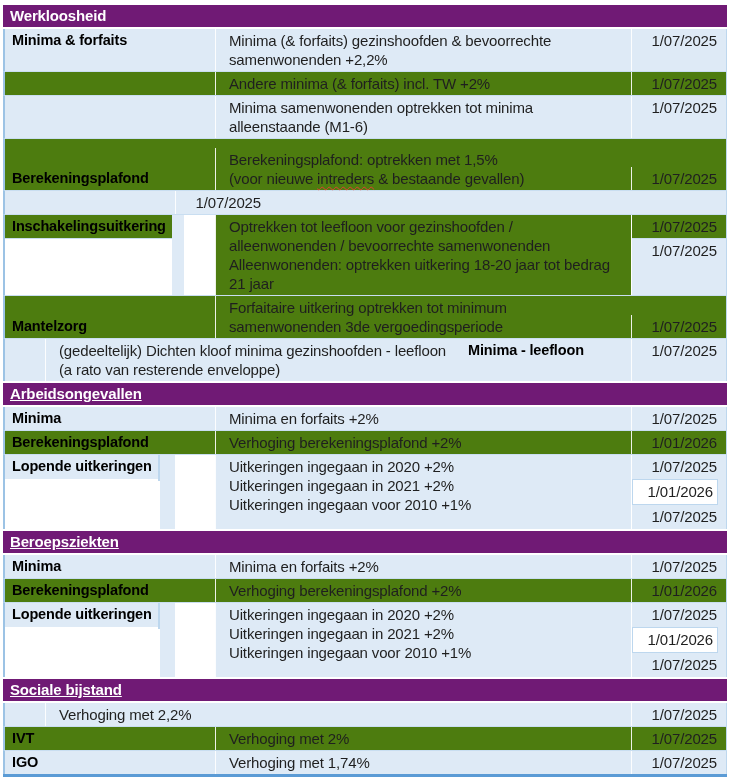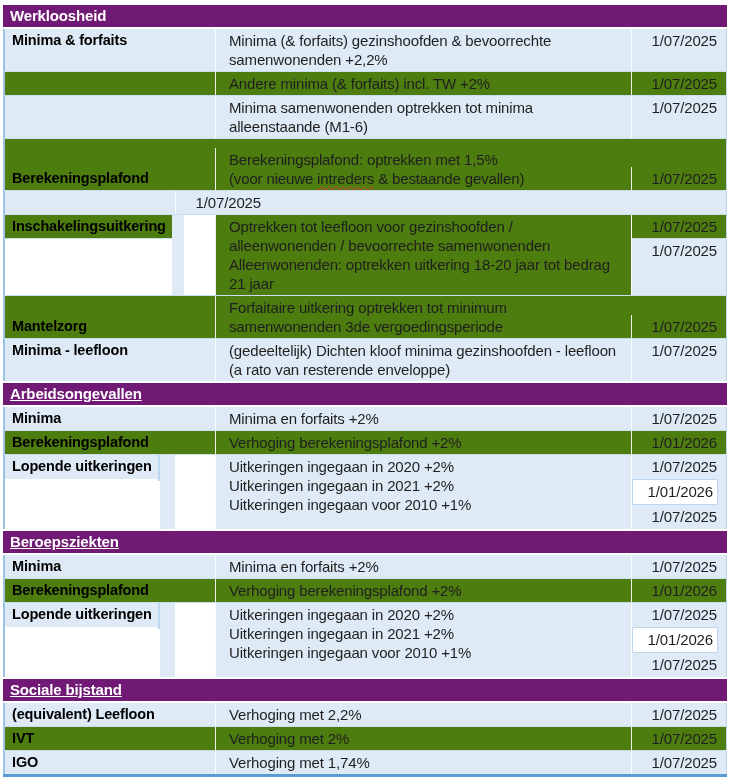--- a/index.html
+++ b/index.html
@@ -120,22 +120,22 @@
         </div>
       </div>
 
       <div class="row bg-white">
         <div class="cell label">Mantelzorg</div>
         <div class="cell measure">Forfaitaire uitkering optrekken tot minimum samenwonenden 3de vergoedingsperiode</div>
         <div class="cell date">1/07/2025</div>
       </div>
 
       <div class="row bg-blue">
+        <div class="cell measure">(gedeeltelijk) Dichten kloof minima gezinshoofden - leefloon (a rato van resterende enveloppe)</div>
         <div class="cell label">Minima - leefloon</div>
-        <div class="cell measure">(gedeeltelijk) Dichten kloof minima gezinshoofden - leefloon (a rato van resterende enveloppe)</div>
         <div class="cell date">1/07/2025</div>
       </div>
     </div>
 
     <div class="section">
       <div class="sec-header">
         <span>Arbeidsongevallen</span>
       </div>
 
       <div class="row bg-blue">
@@ -208,21 +208,20 @@
         </div>
       </div>
     </div>
 
     <div class="section">
       <div class="sec-header">
         <span>Sociale bijstand</span>
       </div>
 
       <div class="row bg-blue">
-        <div class="cell label">(equivalent) Leefloon</div>
         <div class="cell measure">Verhoging met 2,2%</div>
         <div class="cell date">1/07/2025</div>
       </div>
 
       <div class="row bg-white">
         <div class="cell label">IVT</div>
         <div class="cell measure">Verhoging met 2%</div>
         <div class="cell date">1/07/2025</div>
       </div>
 

